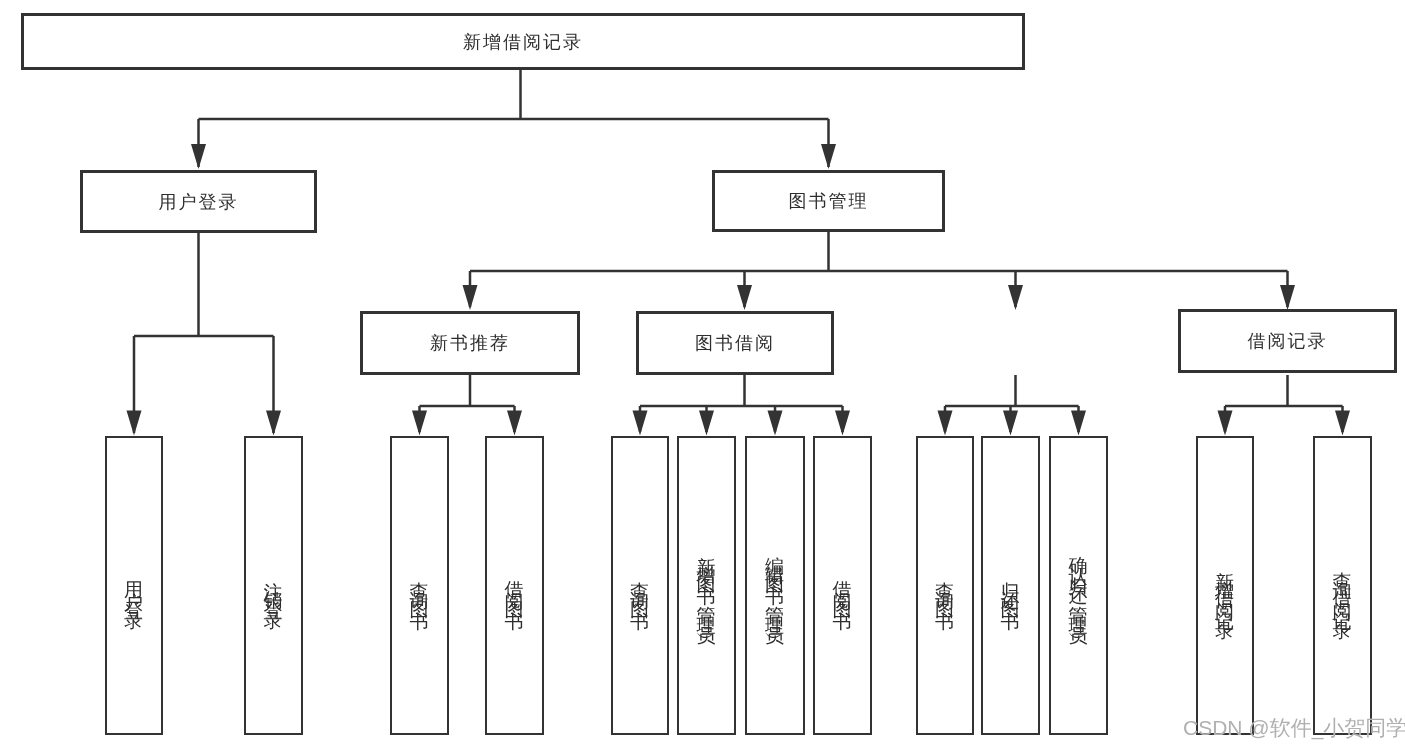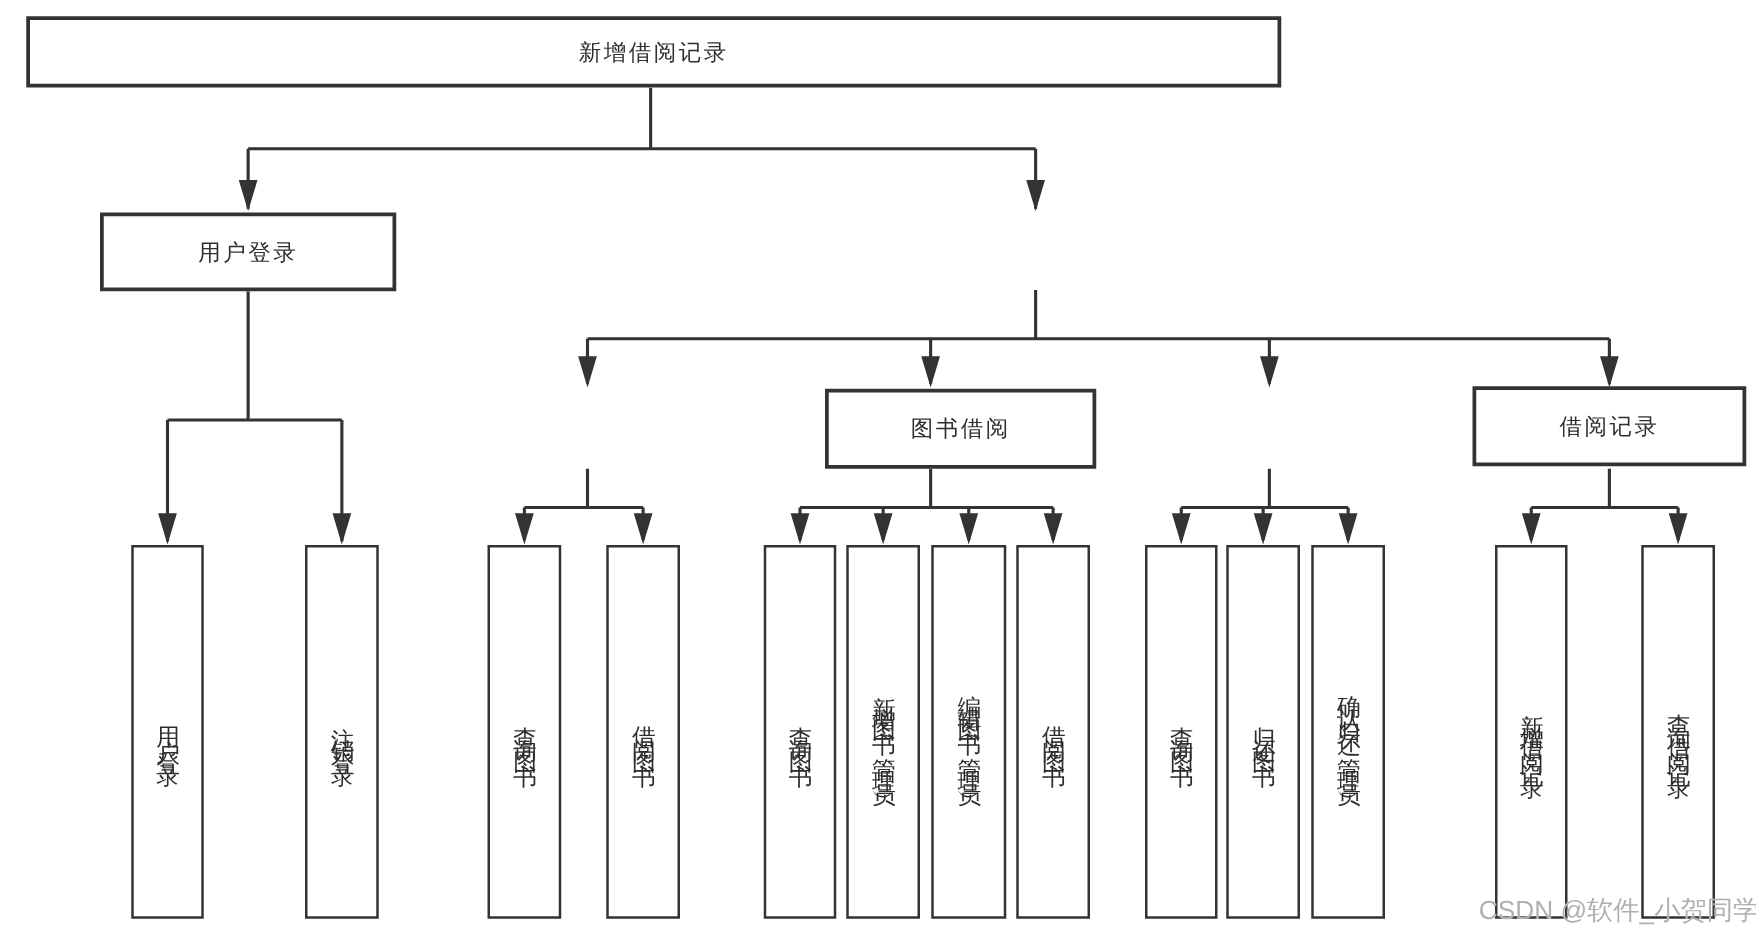--- a/index.html
+++ b/index.html
@@ -105,22 +105,28 @@
       M1335 410.5 L1350 410.5 L1342.5 435.5 Z"></path>
   </svg>
 
   <div class="box" style="left:21px;top:13px;width:1004px;height:57px">
     <span class="hlabel">新增借阅记录</span>
   </div>
 
   <div class="box" style="left:80px;top:170px;width:237px;height:63px">
     <span class="hlabel">用户登录</span>
   </div>
+  <div class="box" style="left:712px;top:170px;width:233px;height:62px">
+    <span class="hlabel">图书管理</span>
+  </div>
 
-  <div class="box" style="left:660px;top:311px;width:217px;height:64px">
+  <div class="box" style="left:360px;top:311px;width:220px;height:64px">
+    <span class="hlabel">新书推荐</span>
+  </div>
+  <div class="box" style="left:636px;top:311px;width:198px;height:64px">
     <span class="hlabel">图书借阅</span>
   </div>
   <div class="box" style="left:1178px;top:309px;width:219px;height:64px">
     <span class="hlabel">借阅记录</span>
   </div>
 
   <div class="box leaf" style="left:105px;top:436px;width:58px;height:299px">
     <span class="vlabel">用户登录</span>
   </div>
   <div class="box leaf" style="left:244px;top:436px;width:59px;height:299px">

